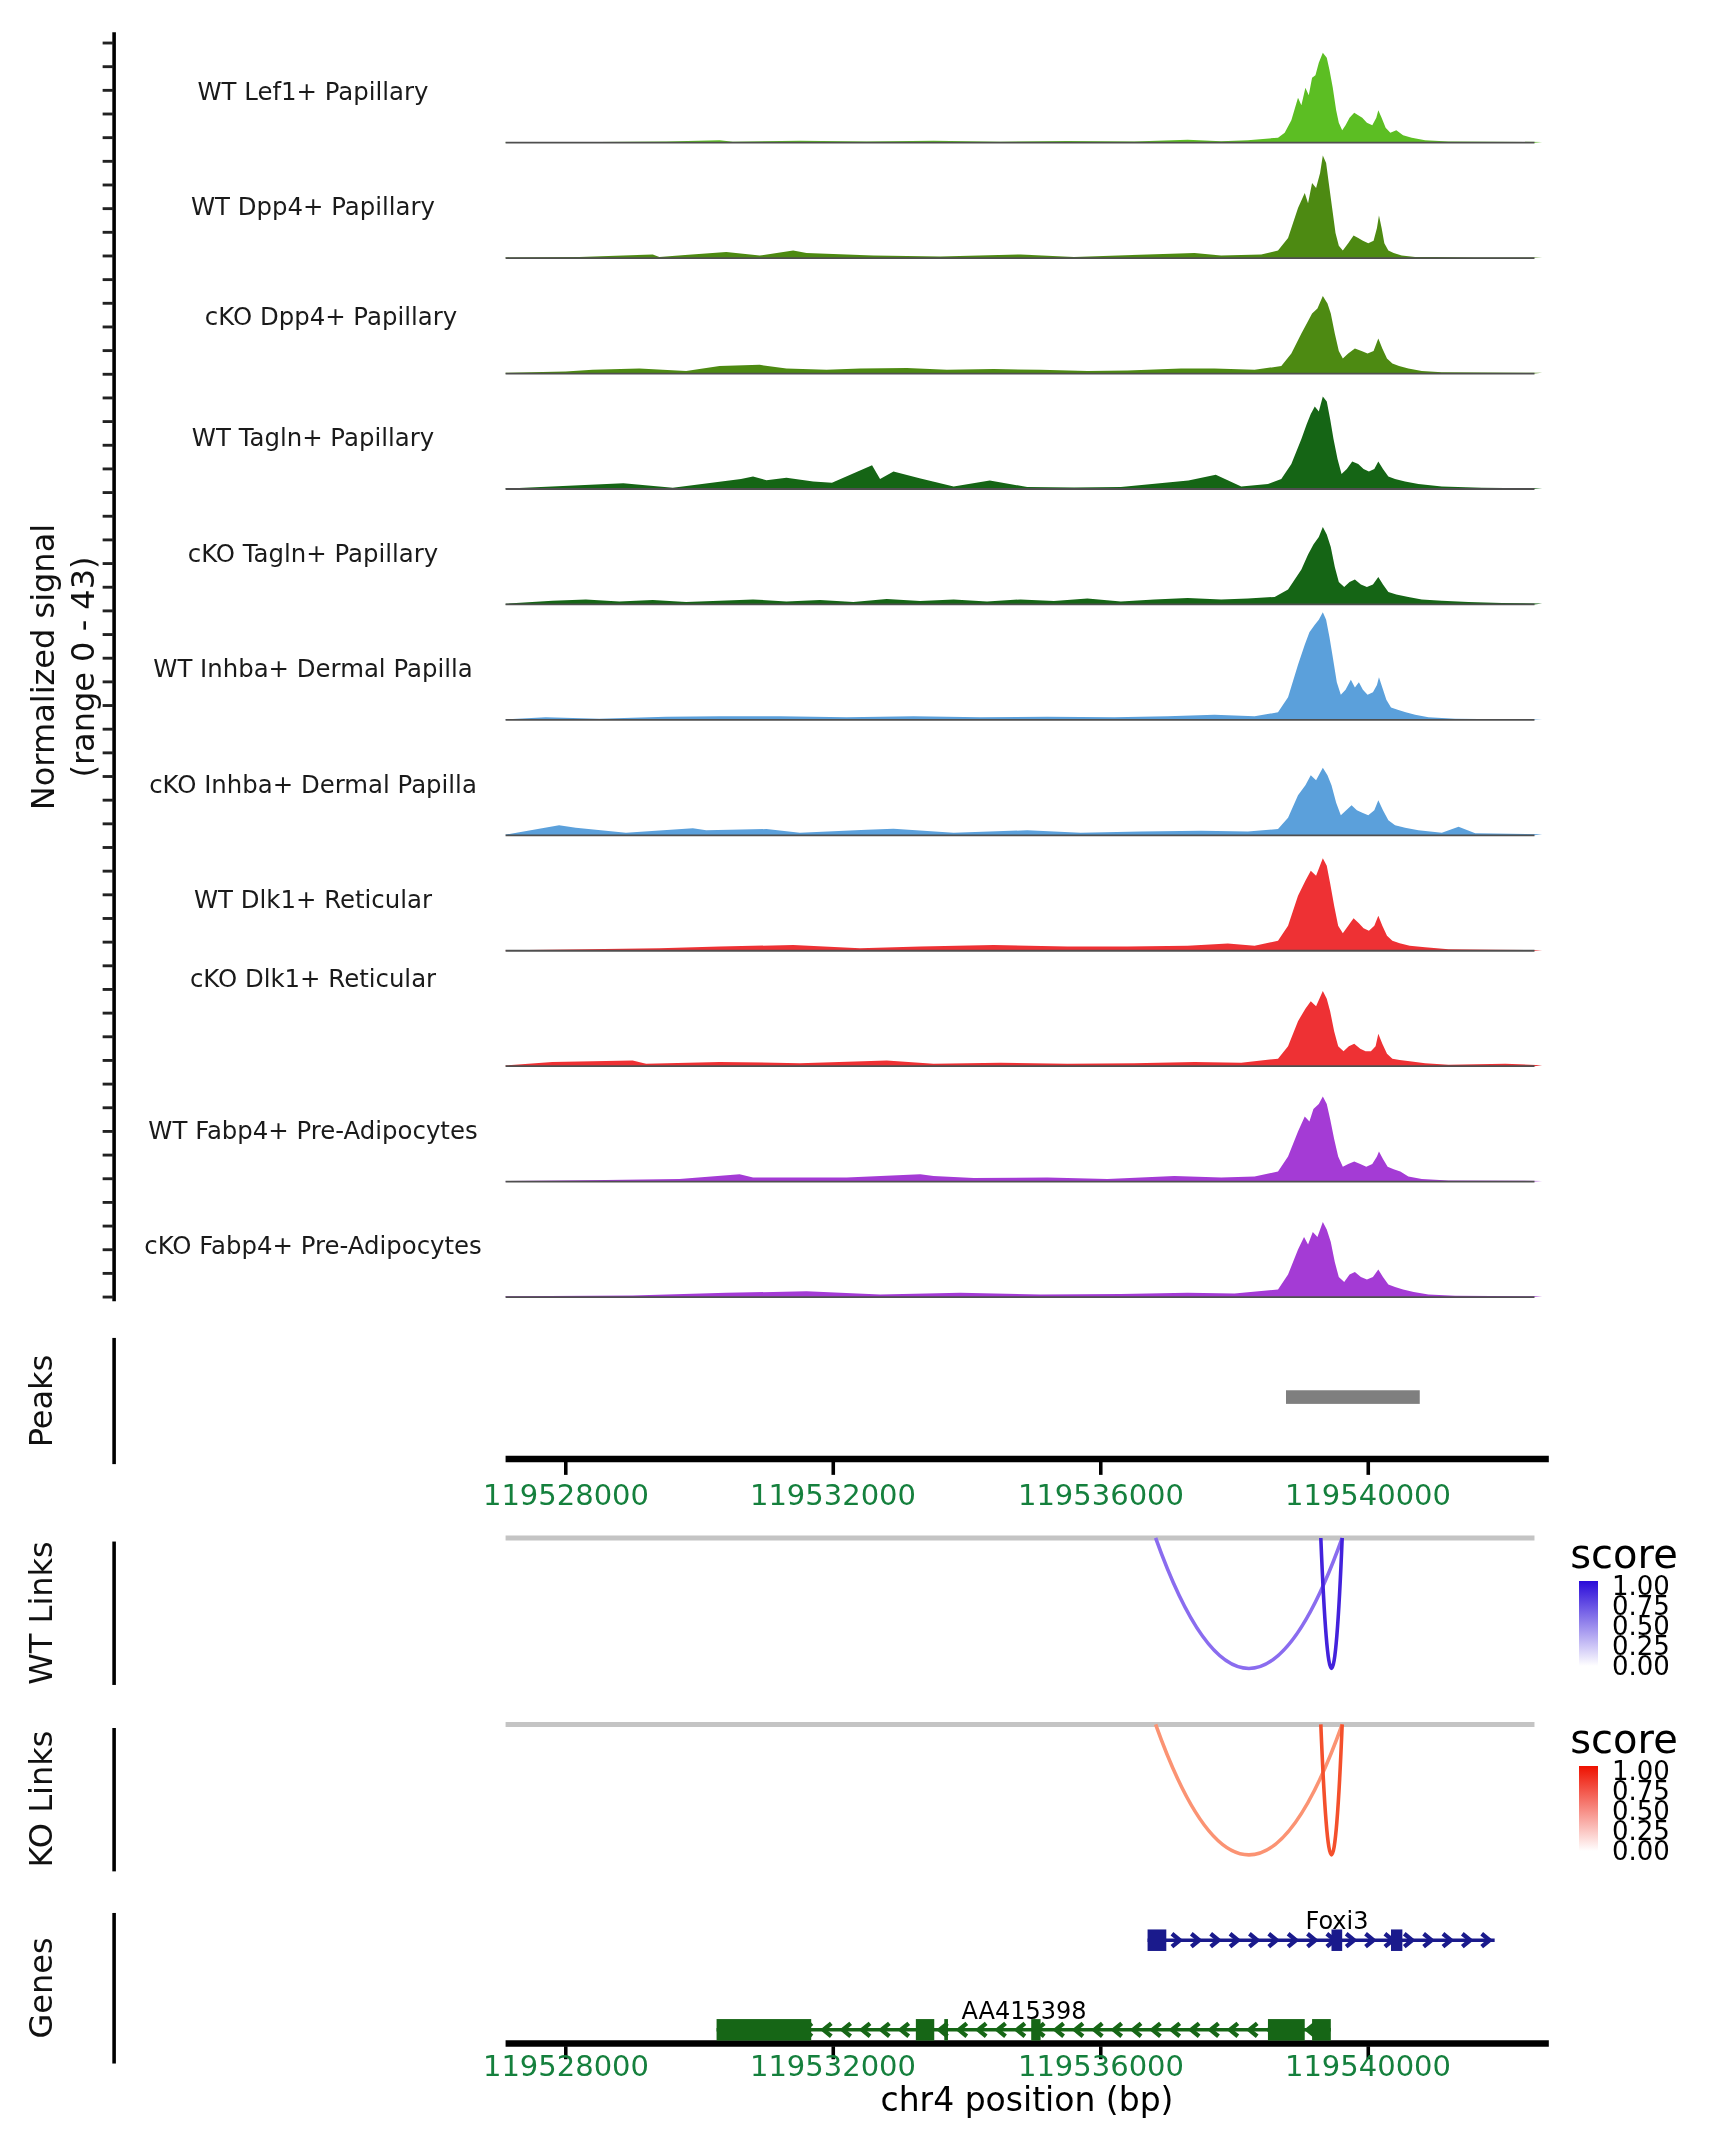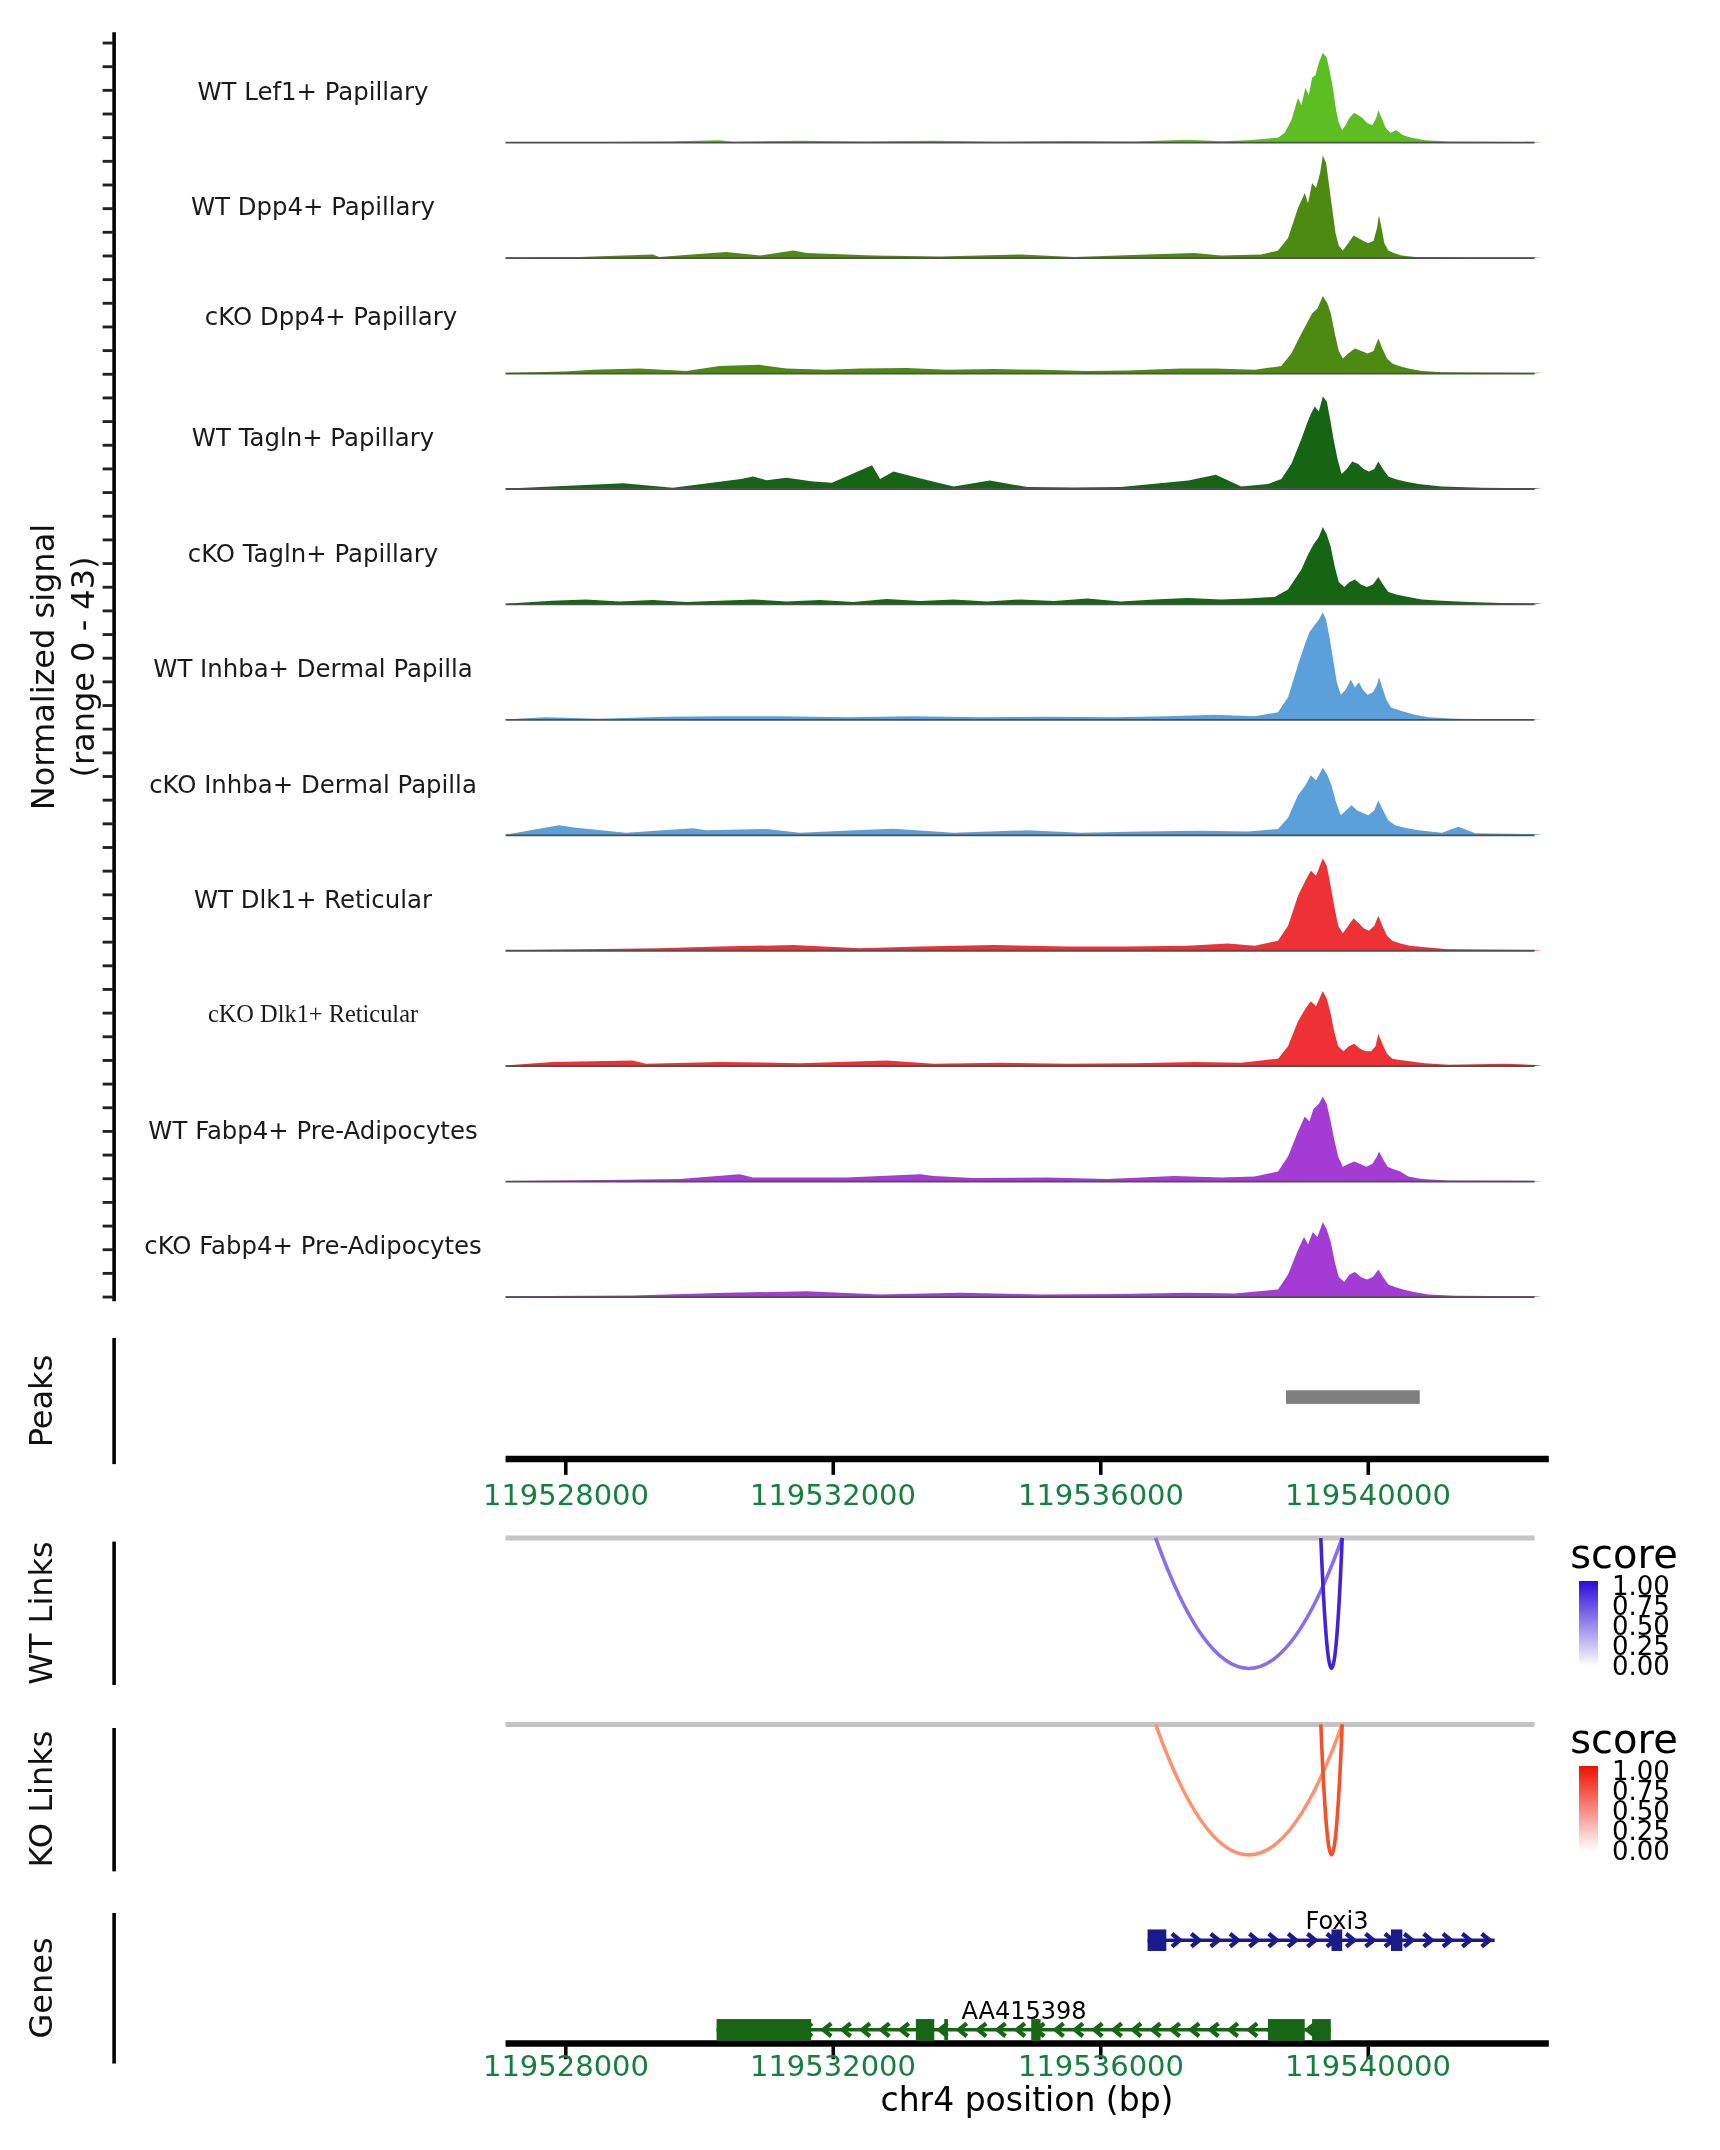--- a/index.html
+++ b/index.html
@@ -216,21 +216,21 @@
 
   <div class="xlabel" style="left:1027px;top:2099px;">chr4 position (bp)</div>
 <div class="tracklabel ctr" style="left: 313px; top: 91px;">WT Lef1+ Papillary</div>
     <div class="tracklabel ctr" style="left: 313px; top: 206px;">WT Dpp4+ Papillary</div>
     <div class="tracklabel ctr" style="left: 313px; top: 316px; margin-left: 18px;">cKO Dpp4+ Papillary</div>
     <div class="tracklabel ctr" style="left: 313px; top: 437px;">WT Tagln+ Papillary</div>
     <div class="tracklabel ctr" style="left: 313px; top: 553px;">cKO Tagln+ Papillary</div>
     <div class="tracklabel ctr" style="left: 313px; top: 668px;">WT Inhba+ Dermal Papilla</div>
     <div class="tracklabel ctr" style="left: 313px; top: 784px;">cKO Inhba+ Dermal Papilla</div>
     <div class="tracklabel ctr" style="left: 313px; top: 899px;">WT Dlk1+ Reticular</div>
-    <div class="tracklabel ctr" style="left: 313px; top: 1014px; font-family: Liberation Serif, serif;">cKO Dlk1+ Reticular</div>
+    <div class="tracklabel ctr" style="left: 313px; top: 978px;">cKO Dlk1+ Reticular</div>
     <div class="tracklabel ctr" style="left: 313px; top: 1130px;">WT Fabp4+ Pre-Adipocytes</div>
     <div class="tracklabel ctr" style="left: 313px; top: 1245px;">cKO Fabp4+ Pre-Adipocytes</div>
     <div class="ticklabel" style="left: 566px; top: 1495px;">119528000</div>
     <div class="ticklabel" style="left: 833px; top: 1495px;">119532000</div>
     <div class="ticklabel" style="left: 1101px; top: 1495px;">119536000</div>
     <div class="ticklabel" style="left: 1368px; top: 1495px;">119540000</div>
     <div class="ticklabel" style="left: 566px; top: 2066px;">119528000</div>
     <div class="ticklabel" style="left: 833px; top: 2066px;">119532000</div>
     <div class="ticklabel" style="left: 1101px; top: 2066px;">119536000</div>
     <div class="ticklabel" style="left: 1368px; top: 2066px;">119540000</div>

